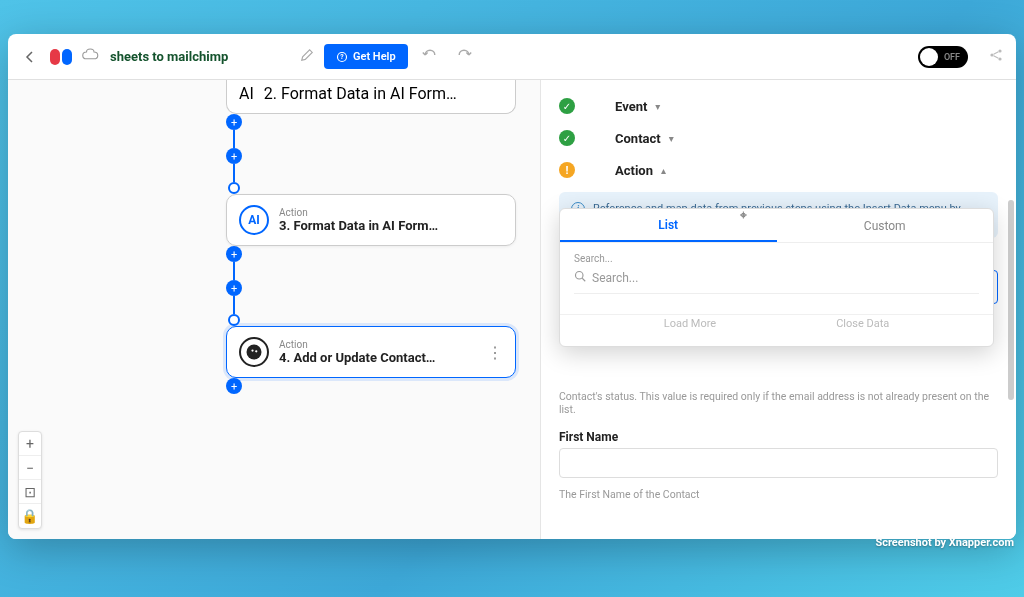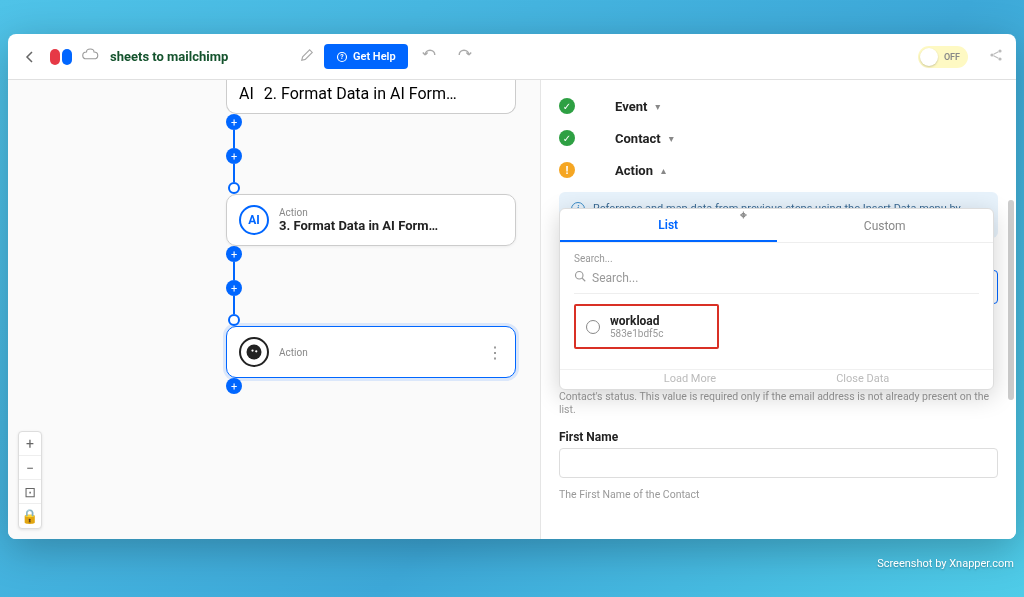--- a/index.html
+++ b/index.html
@@ -14,21 +14,21 @@
 .logo { display:flex; gap:2px; align-items:center; }
 .logo .dot { width: 10px; height: 16px; border-radius: 5px; }
 .logo .r { background:#e63946; }
 .logo .b { background:#0066ff; }
 .cloud { color:#999; }
 .title-input { font-size: 13px; font-weight: 700; color:#14532d; border:none; background:transparent; width: 160px; }
 .pencil { color:#aaa; margin-left: 20px;}
 .get-help { background:#0066ff; color:#fff; border:none; border-radius:4px; padding:6px 12px; font-size:11px; font-weight:600; display:flex; align-items:center; gap:5px; cursor:pointer;}
 .undo, .redo { color:#aaa; cursor:pointer; margin:0 4px;}
 .spacer { flex:1; }
-.toggle { width: 50px; height: 22px; background:#fef9c3; border-radius: 11px; position:relative; font-size:9px; color:#888; font-weight:600; display:flex; align-items:center; justify-content:flex-end; padding-right:8px; cursor:pointer;}
+.toggle { width: 50px; height: 22px; background:#000000; border-radius: 11px; position:relative; font-size:9px; color:#888; font-weight:600; display:flex; align-items:center; justify-content:flex-end; padding-right:8px; cursor:pointer;}
 .toggle::before { content:""; position:absolute; left:2px; top:2px; width:18px; height:18px; background:#fff; border-radius:50%; box-shadow:0 1px 2px rgba(0,0,0,0.2);}
 .share-ic { color:#bbb; margin-left:10px;}
 
 
 .main { flex:1; display:flex; overflow:hidden; }
 .canvas { flex:1; background:#fafafa; background-image: radial-gradient(#ddd 0.5px, transparent 0.5px); background-size: 10px 10px; position:relative; overflow:hidden;}
 .sidebar { width: 476px; border-left:1px solid #e5e5e5; background:#fff; overflow-y:auto; padding: 10px 18px 20px; position:relative;}
 
 
 .canvas-col { position:absolute; left: 218px; top: 0; width: 290px; display:flex; flex-direction:column; align-items:flex-start; }
@@ -71,30 +71,30 @@
 .dd-tabs { display:flex; height:34px; border-bottom:1px solid #eee;}
 .dd-tab { flex:1; display:flex; align-items:center; justify-content:center; font-size:12px; color:#888; cursor:pointer;}
 .dd-tab.active { color:#0066ff; font-weight:600; border-bottom:2px solid #0066ff;}
 .dd-body { padding:10px 14px 16px;}
 .dd-srch-lbl { font-size:10px; color:#999; margin-bottom:2px;}
 .dd-search { display:flex; align-items:center; gap:6px; border:none; border-bottom:1px solid #eee; padding:4px 0 8px; font-size:12px; color:#999;}
 .dd-item { border:2.5px solid #d93025; border-radius:2px; padding:8px 10px; display:flex; align-items:center; gap:10px; margin-top:10px; width: 145px;}
 .dd-item .radio { width:14px; height:14px; border:1.5px solid #888; border-radius:50%;}
 .dd-item .name { font-size:12px; font-weight:700; color:#222;}
 .dd-item .sub { font-size:10px; color:#999;}
-.dd-footer { display:flex; gap:120px; justify-content:center; padding:2px 0 4px; font-size:11px; color:#bbb; border-top:1px solid #f0f0f0; margin-top:4px;}
+.dd-footer { display:flex; gap:120px; justify-content:center; padding:2px 0 16px; font-size:11px; color:#bbb; border-top:1px solid #f0f0f0; margin-top:4px;}
 
 .scroll-thumb { position:absolute; right:2px; top:120px; width:6px; height:200px; background:#ccc; border-radius:3px;}
 
 .note { font-size:10.5px; color:#999; margin-top:86px;}
 .field2 { margin-top:14px;}
 .input-empty { width:100%; height:30px; border:1px solid #ddd; border-radius:4px; margin-top:4px;}
 .hint2 { font-size:10.5px; color:#999; margin-top:10px;}
 
-.watermark { position:fixed; right:10px; bottom:27px; font-size:11px; color:#fff; text-shadow:0 1px 2px rgba(0,0,0,0.3);}
+.watermark { position:fixed; right:10px; bottom:48px; font-size:11px; color:#fff; text-shadow:0 1px 2px rgba(0,0,0,0.3);font-weight:bold;}
 .pointer { position:absolute; left:180px; top:-1px; font-size:12px; color:#888;}
 </style>
 </head>
 <body>
 
 <div class="app-window">
 
   <div class="header">
     <div class="back">
       <svg width="12" height="12" viewBox="0 0 12 12">
@@ -187,20 +187,21 @@
         <div class="node selected">
           <div class="ic mc">
             <svg width="18" height="18" viewBox="0 0 24 24">
                 <circle cx="12" cy="12" r="10" fill="#222"></circle>
                 <circle cx="10" cy="10" r="1.5" fill="#fff"></circle>
                 <circle cx="15" cy="11" r="1.5" fill="#fff"></circle>
               </svg>
           </div>
           <div class="txt">
               <div class="lbl">Action</div>
+              <div class="ttl">4. Add or Update Contact…</div>
             </div>
           <div class="more">⋮</div>
         </div>
         <div class="connector">
           <div class="conn-plus">+</div>
         </div>
       </div>
 
       <div class="zoom-ctl">
         <button>+</button>
@@ -250,27 +251,20 @@
         </div>
         <div class="dd-body">
           <div class="dd-srch-lbl">Search...</div>
           <div class="dd-search">
             <span><svg width="12" height="12" viewBox="0 0 16 16">
                   <circle cx="7" cy="7" r="5" fill="none" stroke="#999" stroke-width="1.5"></circle>
                   <line x1="11" y1="11" x2="15" y2="15" stroke="#999" stroke-width="1.5"></line>
                 </svg></span>
             <span>Search...</span>
           </div>
-          <div class="dd-item">
-            <div class="radio"></div>
-            <div>
-              <div class="name">workload</div>
-              <div class="sub">583e1bdf5c</div>
-            </div>
-          </div>
         </div>
         <div class="dd-footer">
           <span>Load More</span>
           <span>Close Data</span>
         </div>
       </div>
 
       <div class="scroll-thumb"></div>
 
       <div class="note">Contact's status. This value is required only if the email address is not already present on the list.</div>

